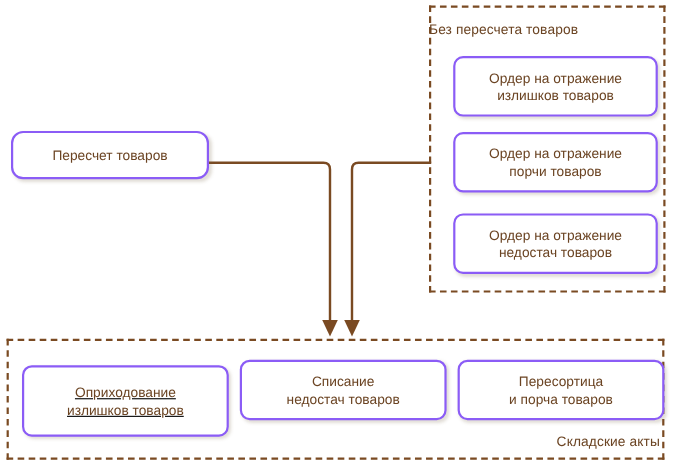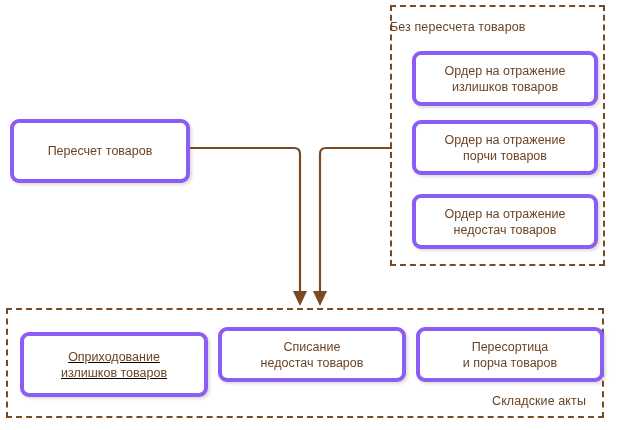--- a/index.html
+++ b/index.html
@@ -32,21 +32,21 @@
     font-size: 12.5px;
     color: #6b4423;
     white-space: nowrap;
     letter-spacing: 0.1px;
   }
 
   
   .node {
     position: absolute;
     box-sizing: border-box;
-    border: 4px solid #8b5cf6;
+    border: 2px solid #8b5cf6;
     border-radius: 9px;
     background: #ffffff;
     box-shadow: 2px 2px 3px rgba(120, 100, 70, 0.22);
     display: flex;
     align-items: center;
     justify-content: center;
     text-align: center;
   }
   .node-label {
     font-size: 12.5px;
@@ -95,27 +95,27 @@
   <div class="node" style="left:412px; top:120px; width:186px; height:55px;">
     <span class="node-label">Ордер на отражение
 порчи товаров</span>
   </div>
 
   <div class="node" style="left:412px; top:194px; width:186px; height:55px;">
     <span class="node-label">Ордер на отражение
 недостач товаров</span>
   </div>
 
-  <div class="node" style="left:10px; top:119px; width:180px; height:64px;">
+  <div class="node" style="left:10px; top:119px; width:180px; height:44px;border-radius:11px;">
     <span class="node-label">Пересчет товаров</span>
   </div>
 
   <div class="group" style="left:6px; top:308px; width:598px; height:110px;"></div>
 
-  <div class="group-label" style="left:6px; top:394px; width:580px; text-align:right;">Складские акты</div>
+  <div class="group-label" style="left:20px; top:394px; width:580px; text-align:right;">Складские акты</div>
 
   <div class="node" style="left:20px; top:332px; width:188px; height:65px;text-decoration:underline;">
     <span class="node-label">Оприходование
 излишков товаров</span>
   </div>
 
   <div class="node" style="left:218px; top:327px; width:188px; height:55px;">
     <span class="node-label">Списание
 недостач товаров</span>
   </div>

